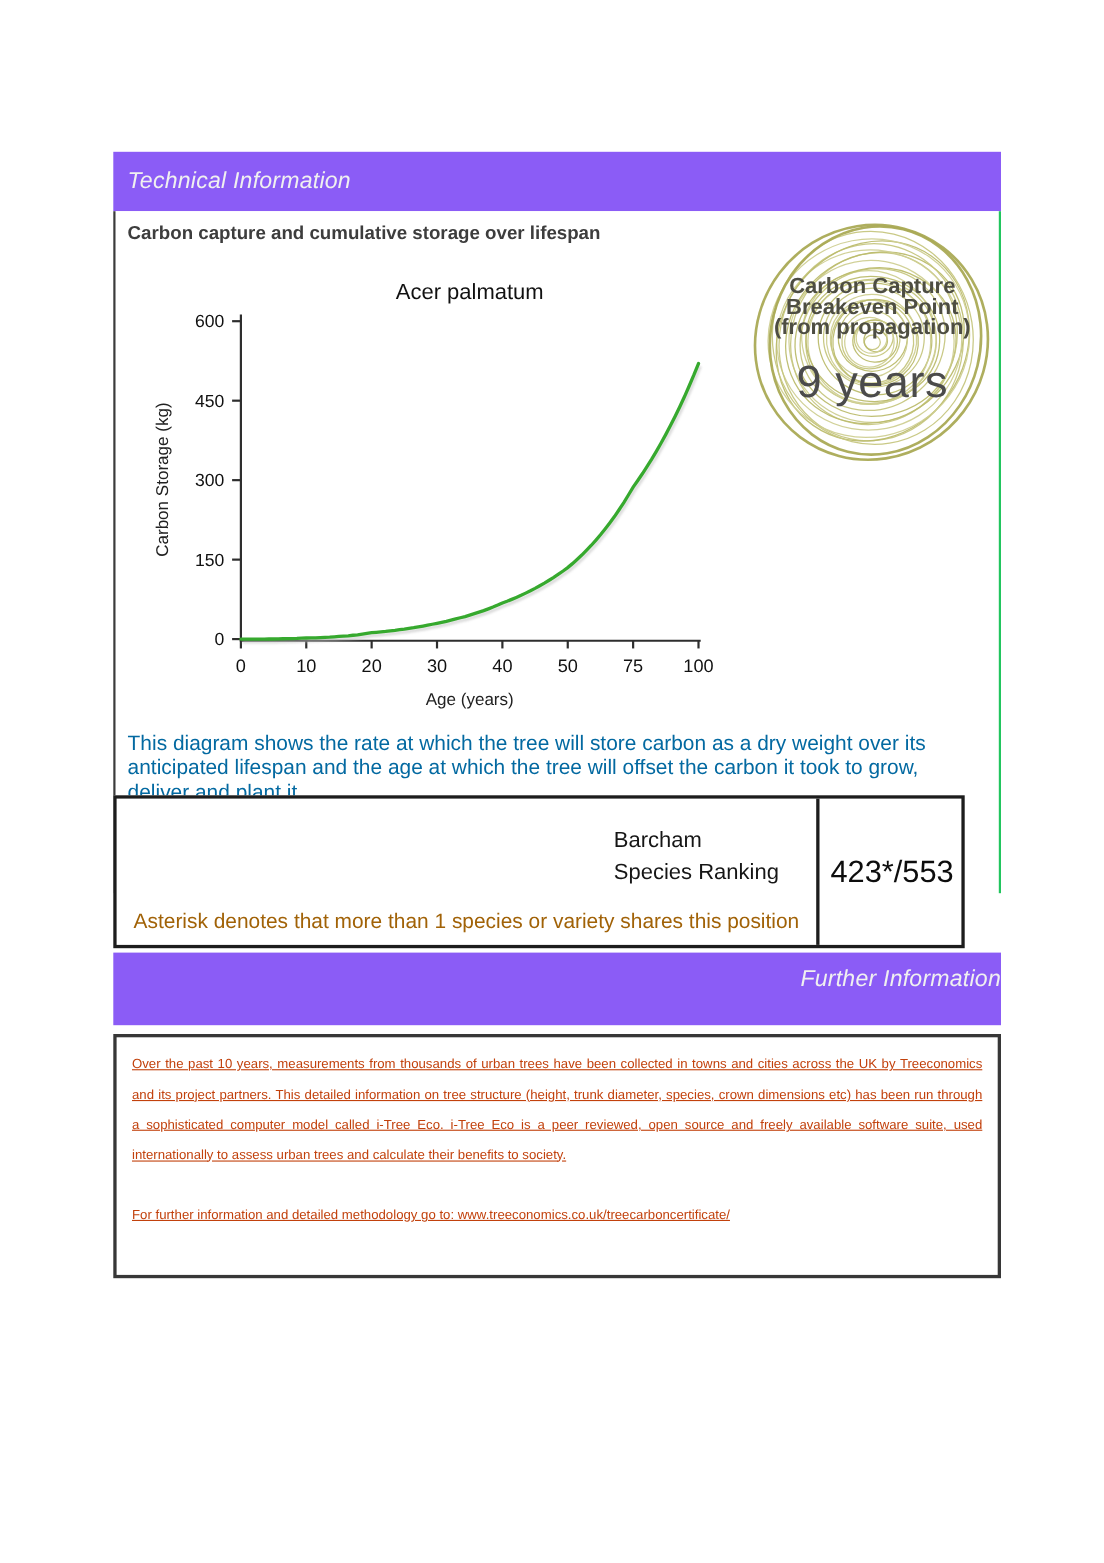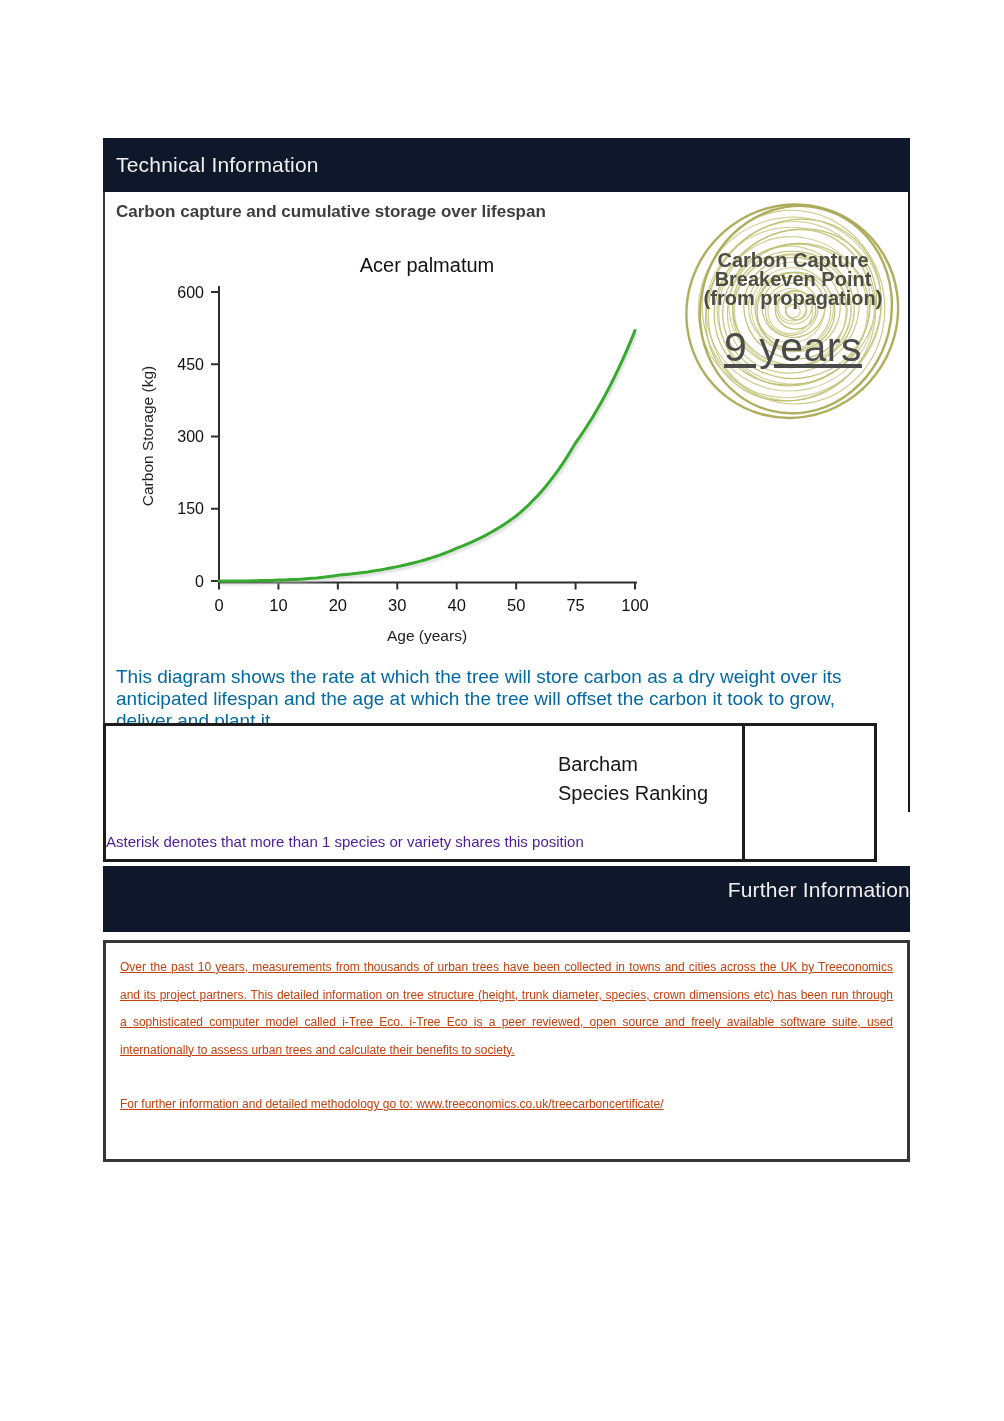--- a/index.html
+++ b/index.html
@@ -1,41 +1,41 @@
 <!DOCTYPE html>
 <html><head>
 <meta charset="utf-8">
 <style>
   html,body{margin:0;padding:0;background:#ffffff;}
   body{font-family:"Liberation Sans","DejaVu Sans",sans-serif;}
   #page{position:relative;width:1004px;height:1421px;background:#ffffff;overflow:hidden;}
 
-  .band{position:absolute;left:103px;width:807px;background:#0f172a;box-sizing:border-box;color:#f0f0f0;}
+  .band{position:absolute;left:103px;width:807px;background:#8b5cf6;box-sizing:border-box;color:#f0f0f0;font-style:italic;}
   .band-technical{top:138px;height:54px;}
   .band-technical .band-title{line-height:54px;padding-left:13px;font-size:21px;letter-spacing:.2px;}
   .band-further{top:866px;height:66px;}
   .band-further .band-title{display:block;padding:12px 0 0 13px;font-size:21px;letter-spacing:.2px;text-align:right;}
 
   .tech-box{position:absolute;left:103px;top:192px;width:807px;height:620px;background:#ffffff;
-    border-left:2px solid #3b3b3b;border-right:2px solid #0f172a;box-sizing:border-box;}
+    border-left:2px solid #3b3b3b;border-right:2px solid #22c55e;box-sizing:border-box;}
   .chart-subtitle{position:absolute;left:11px;top:10px;font-size:17px;font-weight:700;color:#3d3d3d;}
   #chart-svg{position:absolute;left:8px;top:36px;width:560px;height:430px;overflow:visible;}
   .chart-desc{position:absolute;left:11px;right:16px;top:474px;font-size:19px;line-height:22px;color:#0369a1;}
 
   .badge{position:absolute;left:577px;top:5px;width:222px;height:222px;}
   #rings-svg{position:absolute;left:0;top:0;width:222px;height:222px;overflow:visible;}
   .badge-text{position:absolute;left:0;top:54px;width:100%;text-align:center;}
   .badge-line{font-size:20px;font-weight:700;line-height:19px;color:#4d4d42;}
-  .badge-value{margin-top:16px;font-size:41px;font-weight:400;color:#4b4b4b;letter-spacing:.5px;text-decoration:underline;}
+  .badge-value{margin-top:16px;font-size:41px;font-weight:400;color:#4b4b4b;letter-spacing:.5px;}
 
   .rank-box{position:absolute;left:103px;top:723px;width:774px;height:139px;background:#ffffff;
     border:3px solid #1d1d1d;box-sizing:border-box;}
   .rank-left{position:absolute;left:0;top:0;bottom:0;right:129px;border-right:3px solid #1d1d1d;}
   .rank-title{position:absolute;left:452px;top:24px;font-size:20px;line-height:29px;color:#161616;}
-  .rank-foot{position:absolute;left:0;right:0;bottom:9px;font-size:15px;color:#4c1d95;}
+  .rank-foot{position:absolute;left:0;right:0;bottom:9px;text-align:center;font-size:19px;color:#a16207;}
   .rank-right{position:absolute;right:0;top:0;bottom:0;width:126px;display:flex;align-items:center;justify-content:center;
     font-size:28px;color:#0d0d0d;}
 
   .further-box{position:absolute;left:103px;top:940px;width:807px;height:222px;background:#ffffff;
     border:3px solid #373737;box-sizing:border-box;padding:11px 14px;}
   .further-box p{margin:0;font-size:12px;line-height:27.5px;color:#c2410c;text-align:justify;text-decoration:underline;}
   .further-box p.link-line{margin-top:27px;text-align:left;}
 
   text{font-family:"Liberation Sans","DejaVu Sans",sans-serif;}
 </style>
@@ -137,20 +137,23 @@
   </div>
 
   <div class="rank-box">
     <div class="rank-left">
       <div class="rank-title">
         <div>Barcham</div>
         <div>Species Ranking</div>
       </div>
       <div class="rank-foot">Asterisk denotes that more than 1 species or variety shares this position</div>
     </div>
+    <div class="rank-right">
+      <span>423*/553</span>
+    </div>
   </div>
 
   <div class="band band-further">
     <div class="band-title">Further Information</div>
   </div>
 
   <div class="further-box">
     <p>Over the past 10 years, measurements from thousands of urban trees have been collected in towns and cities across the UK by Treeconomics and its project partners. This detailed information on tree structure (height, trunk diameter, species, crown dimensions etc) has been run through a sophisticated computer model called i-Tree Eco. i-Tree Eco is a peer reviewed, open source and freely available software suite, used internationally to assess urban trees and calculate their benefits to society.</p>
     <p class="link-line">For further information and detailed methodology go to: www.treeconomics.co.uk/treecarboncertificate/</p>
   </div>

